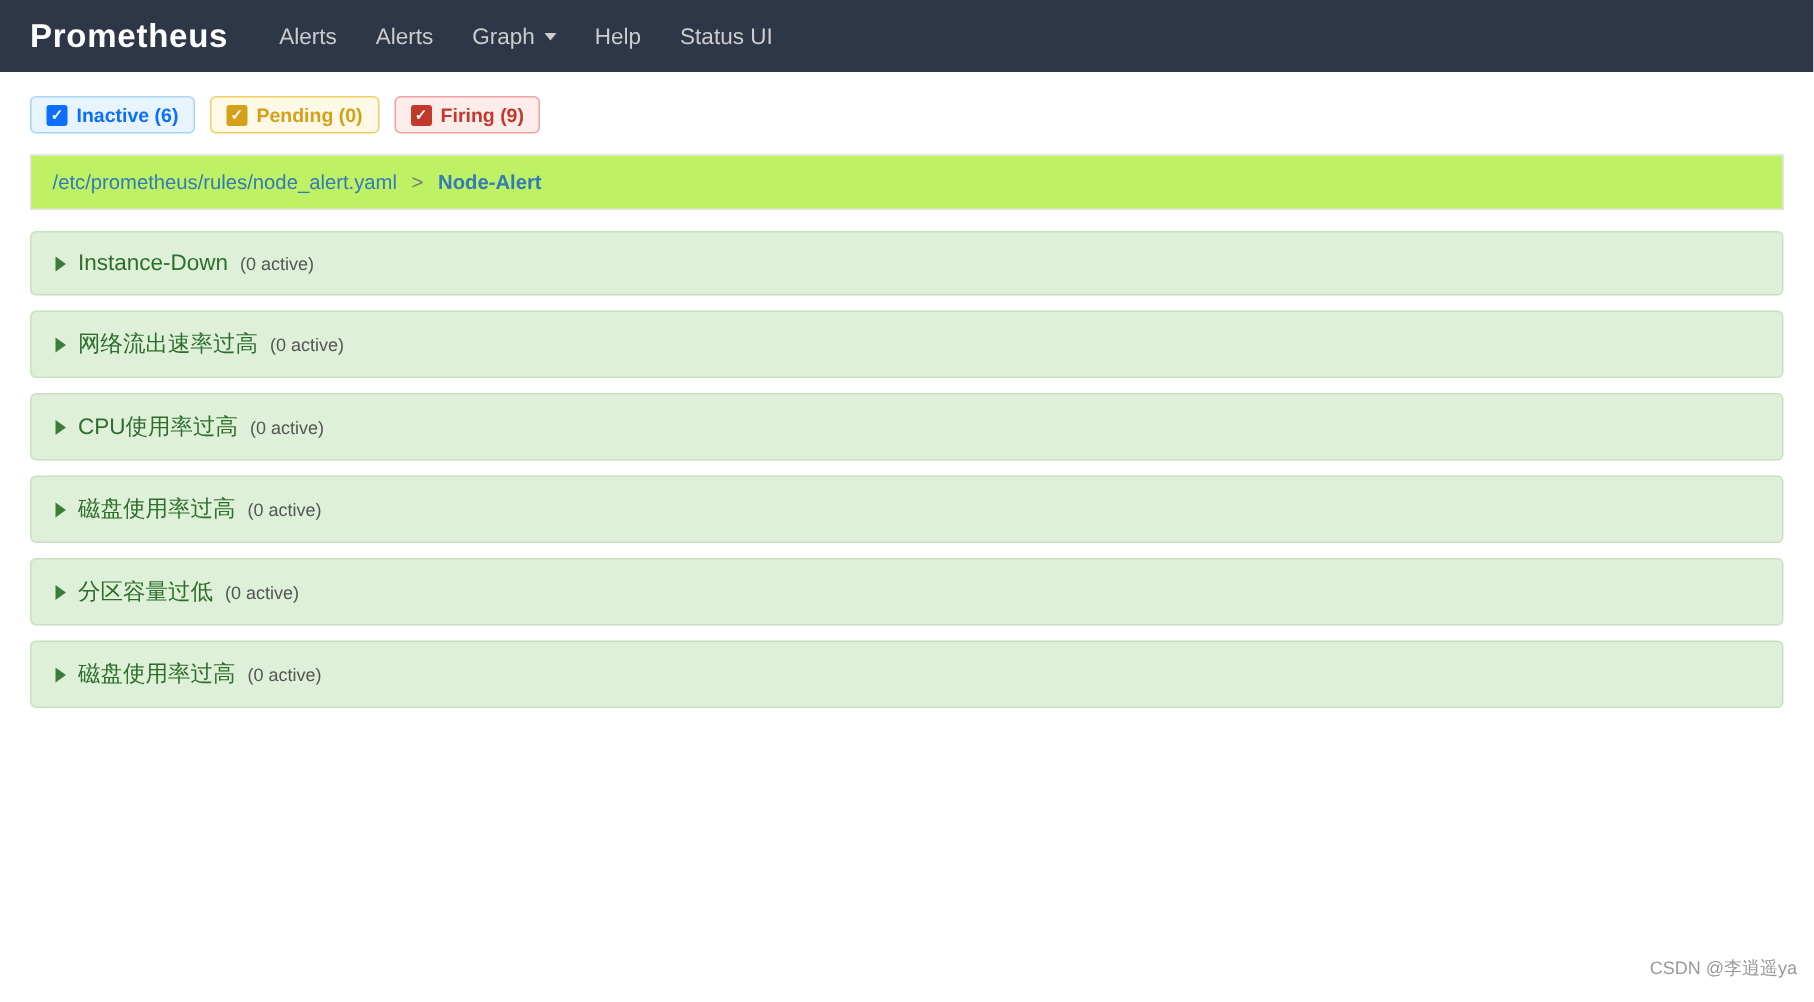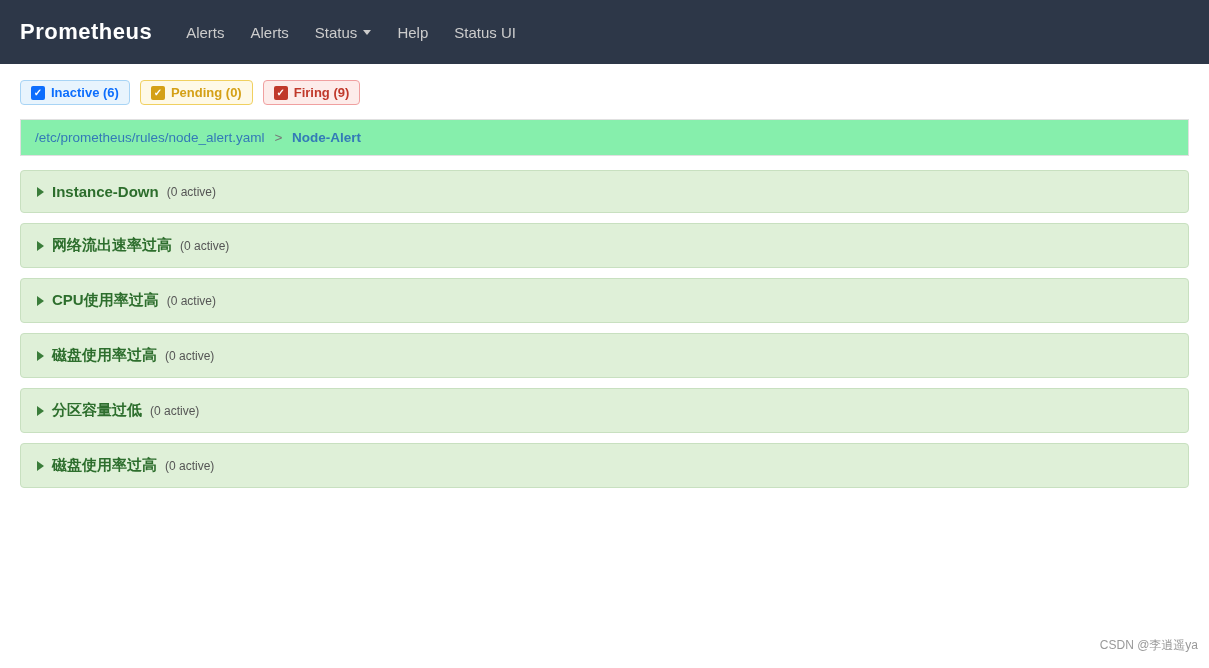--- a/index.html
+++ b/index.html
@@ -4,21 +4,21 @@
   <style>
     * { box-sizing: border-box; margin: 0; padding: 0; }
     body { font-family: -apple-system, BlinkMacSystemFont, "Segoe UI", Helvetica, Arial, sans-serif; font-size: 14px; background: #fff; }
 
     
     .navbar {
       background-color: #2d3748;
       padding: 0 20px;
       display: flex;
       align-items: center;
-      height: 64px;
+      height: 48px;
       gap: 24px;
     }
     .navbar-brand {
       color: #fff;
       font-size: 22px;
       font-weight: 700;
       letter-spacing: 0.5px;
       text-decoration: none;
     }
     .navbar-links {
@@ -102,21 +102,21 @@
     .badge-pending .badge-checkbox { background: #d4a017; }
     .badge-firing {
       background-color: #fdecea;
       color: #c0392b;
       border: 1px solid #f0a0a0;
     }
     .badge-firing .badge-checkbox { background: #c0392b; }
 
     
     .breadcrumb {
-      background: #86efac;
+      background: #bef264;
       border: 1px solid #e0e0e0;
       padding: 10px 14px;
       margin-bottom: 14px;
       font-size: 13.5px;
       color: #555;
     }
     .breadcrumb a { color: #337ab7; text-decoration: none; }
     .breadcrumb .sep { color: #777; margin: 0 6px; }
     .breadcrumb .active { color: #337ab7; font-weight: 600; }
 
@@ -136,21 +136,21 @@
       display: inline-block;
       width: 0;
       height: 0;
       border-top: 5px solid transparent;
       border-bottom: 5px solid transparent;
       border-left: 7px solid #3a7d3a;
       flex-shrink: 0;
     }
     .rule-group-title {
       font-size: 15px;
-      font-weight: 700;
+      font-weight: 400;
       color: #2d6e2d;
     }
     .rule-group-active {
       font-size: 12px;
       color: #555;
       font-weight: 400;
     }
 
     
     .watermark {
@@ -163,21 +163,21 @@
   </style>
 </head>
 <body>
 
 <nav class="navbar">
   <a class="navbar-brand">Prometheus</a>
   <div class="navbar-links">
     <a class="navbar-link">Alerts</a>
     <a class="navbar-link">Alerts</a>
     <span class="navbar-dropdown">
-      <span>Status</span>
+      <span>Graph</span>
       <span class="chevron-down"></span>
     </span>
     <a class="navbar-link">Help</a>
     <a class="navbar-link">Status UI</a>
   </div>
 </nav>
 
 <div class="main-content">
 
   <div class="filter-row">

